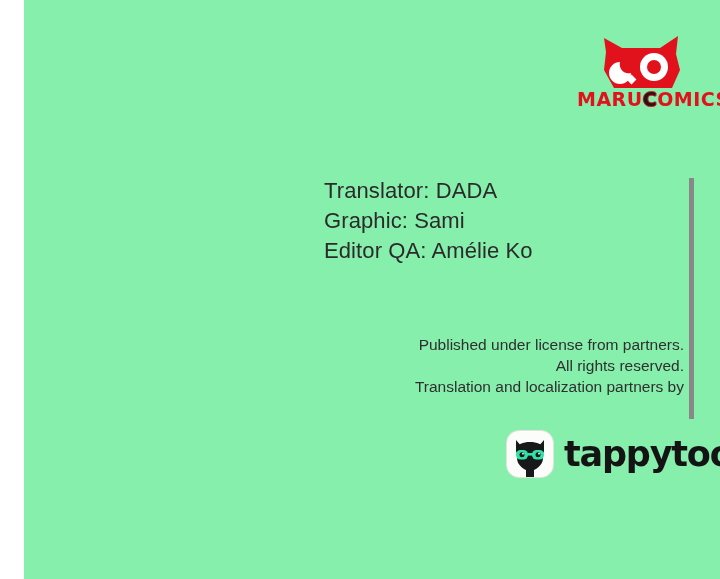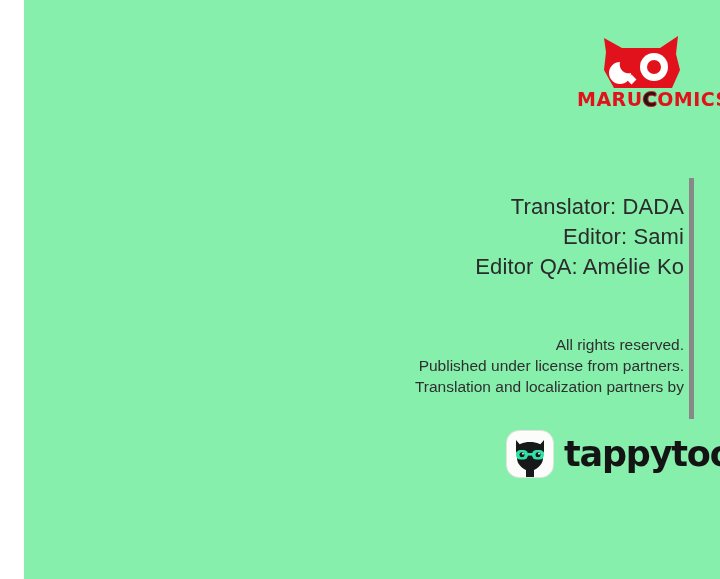--- a/index.html
+++ b/index.html
@@ -52,25 +52,24 @@
     color: #1a1a1a;
     text-shadow:
       -1px 0 0 #e2121c, 1px 0 0 #e2121c,
       0 -1px 0 #e2121c, 0 1px 0 #e2121c;
   }
 
   
   .credits-wrap {
     position: absolute;
     left: 300px;
-    top: 192px;
+    top: 176px;
     width: 372px;
     padding-right: 12px;
     box-sizing: border-box;
-    text-align: right;
   }
   .credits-bar {
     position: absolute;
     left: 665px;
     top: 178px;
     width: 5px;
     height: 241px;
     background: #888888;
   }
   .credit-line {
@@ -148,27 +147,27 @@
     </div>
     <div class="maru-word">
       <span class="red">MARU</span><span class="blk">C</span><span class="red">OMICS</span>
     </div>
   </div>
 
   <div class="credits-bar"></div>
 
   <div class="credits-wrap">
     <div class="credit-line">Translator: DADA</div>
-    <div class="credit-line">Editor: Sami</div>
+    <div class="credit-line">Graphic: Sami</div>
     <div class="credit-line">Editor QA: Amélie Ko</div>
   </div>
 
   <div class="rights-block">
+    <div class="rights-line">Published under license from partners.</div>
     <div class="rights-line">All rights reserved.</div>
-    <div class="rights-line">Published under license from partners.</div>
     <div class="rights-line">Translation and localization partners by</div>
   </div>
 
   <div class="tappy-logo">
     <div class="tappy-icon">
       <svg width="46" height="46" viewBox="0 0 46 46" aria-hidden="true">
         <path d="M9 9 L9 22 L13 18 L33 18 L37 22 L37 9 L31 16 L15 16 Z" fill="#16181a"></path>
         <path d="M10 18 C10 13 16 11 23 11 C30 11 36 13 36 18 L36 27
                  C36 33 31 37 27 39 L27 46 L19 46 L19 39
                  C15 37 10 33 10 27 Z" fill="#16181a"></path>

